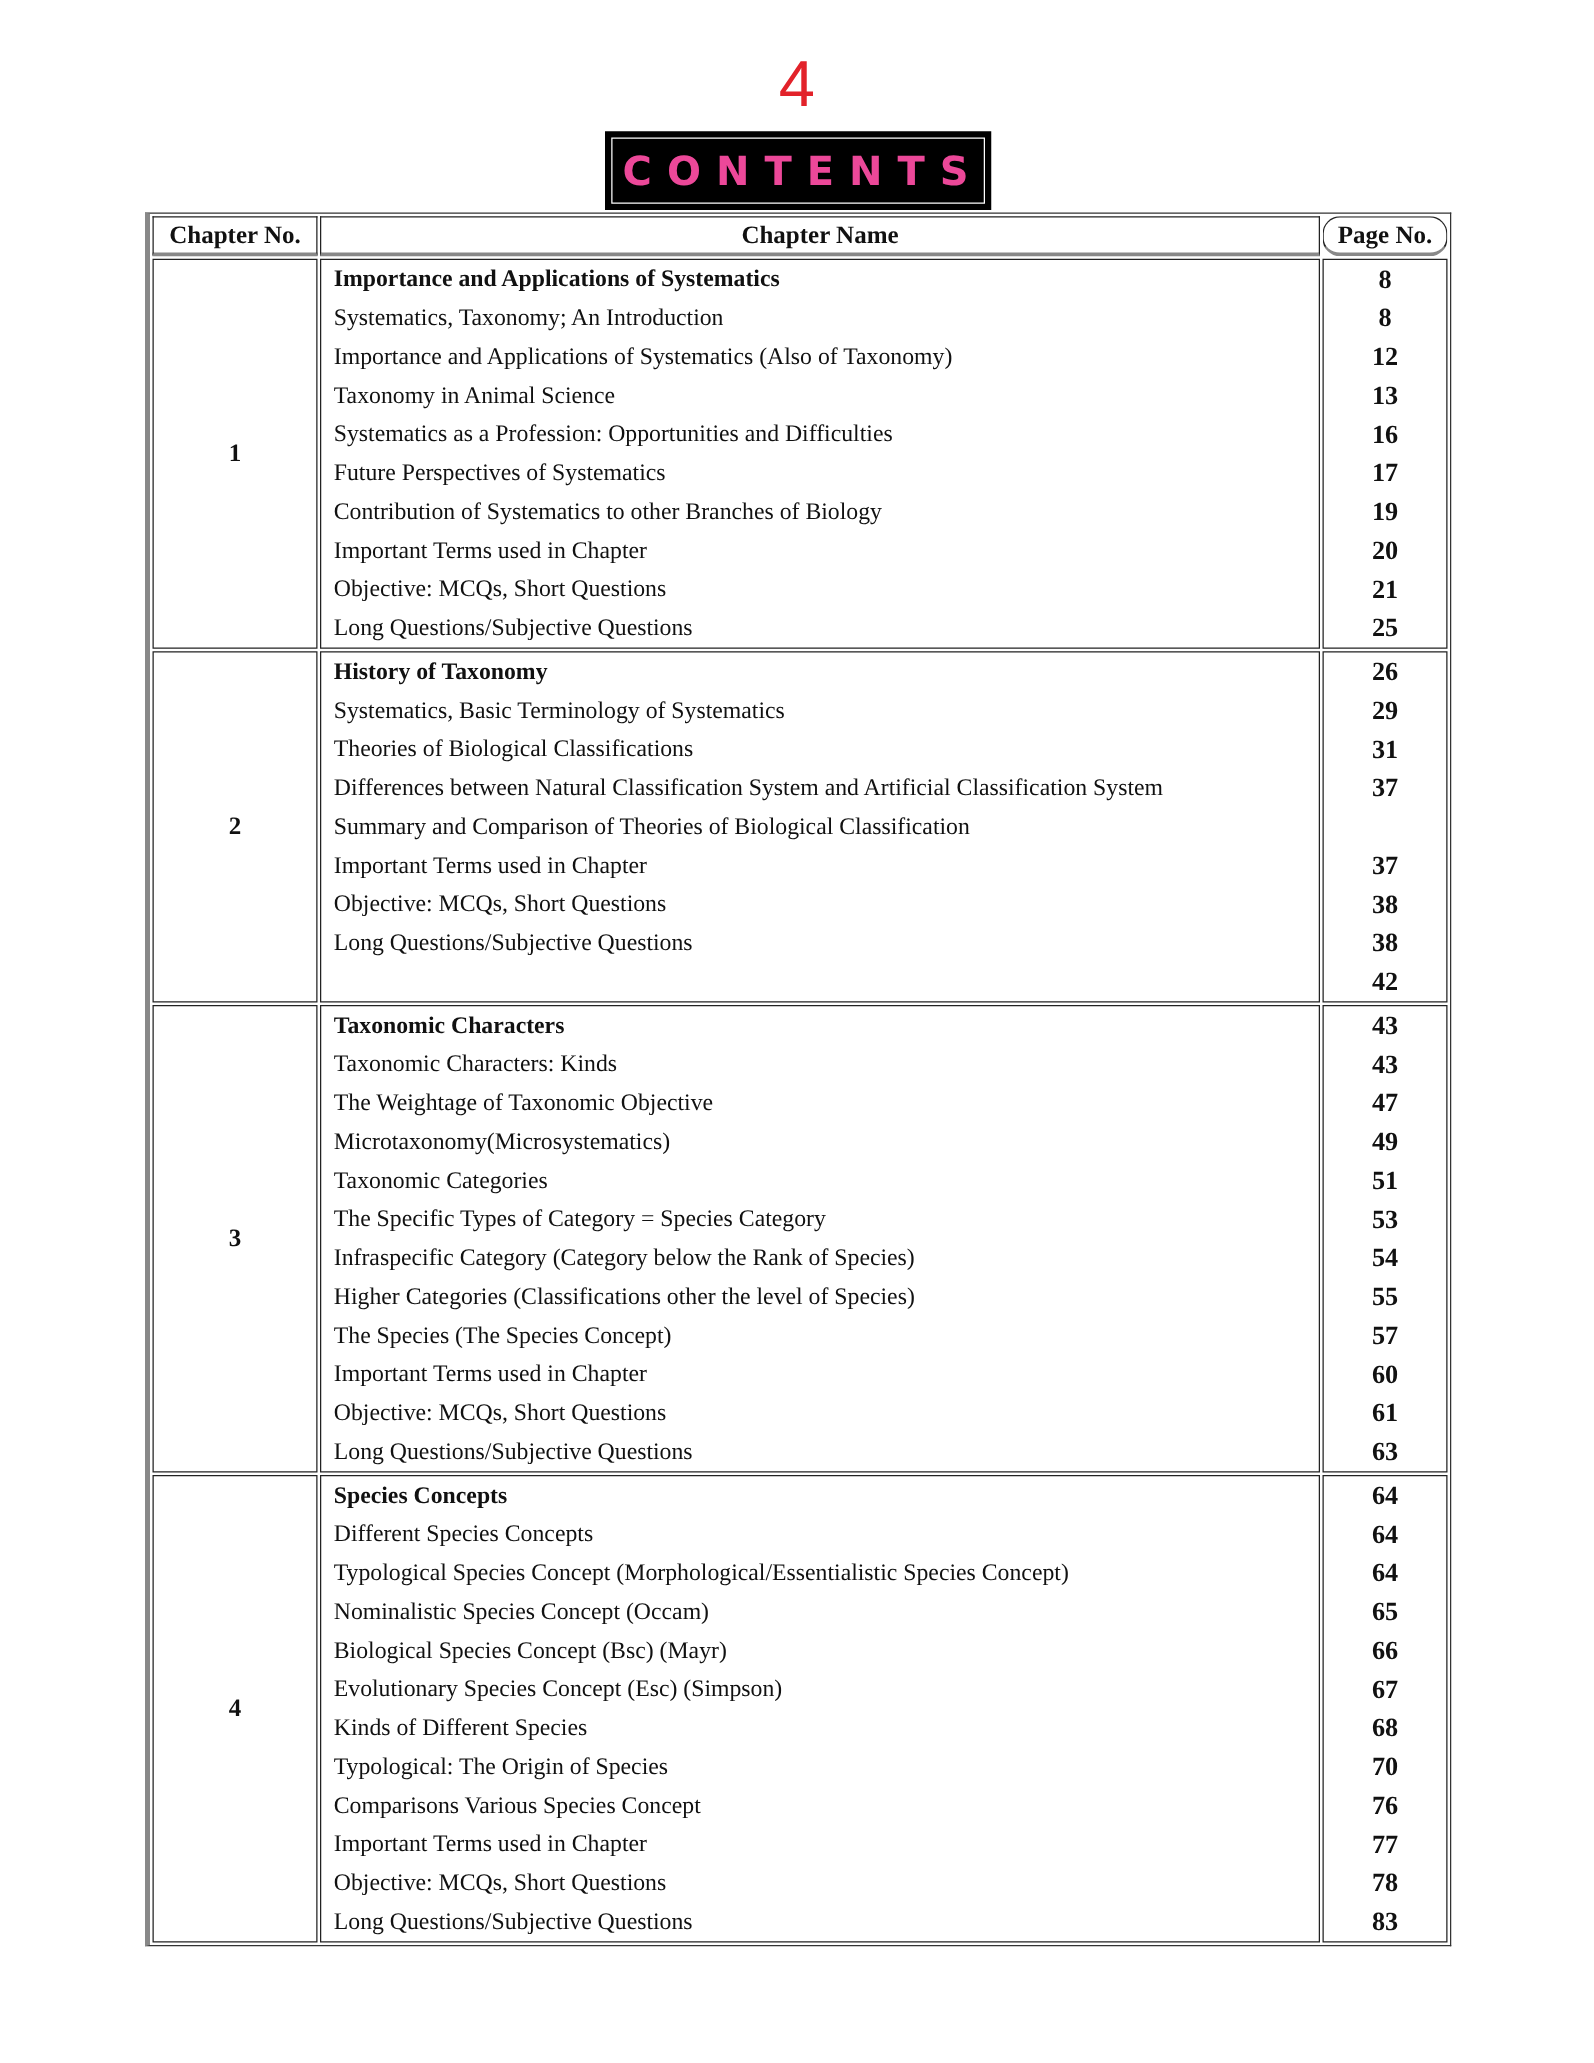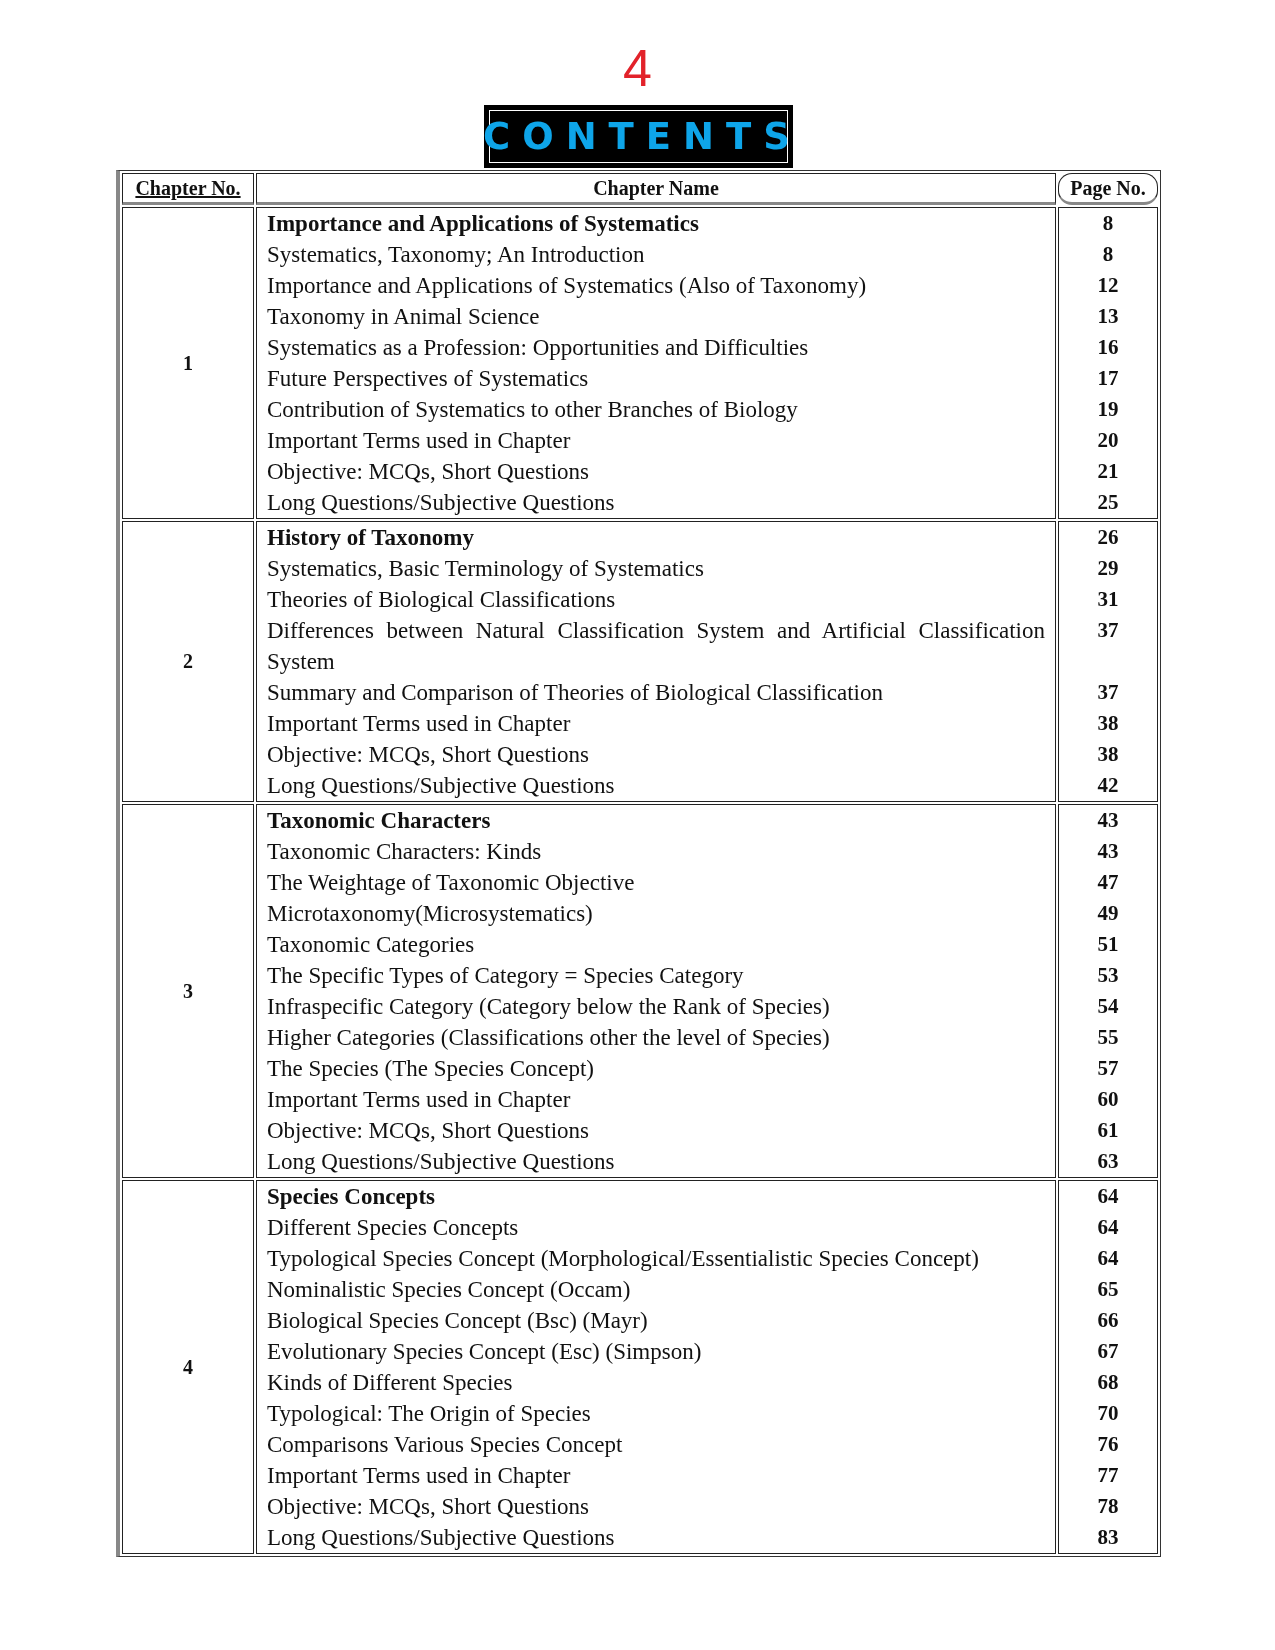--- a/index.html
+++ b/index.html
@@ -7,35 +7,35 @@
          font-family: "Liberation Serif", "DejaVu Serif", serif; color: #111; }
 
   .page-number { position: absolute; left: 0; width: 1275px; top: 38px; text-align: center;
                  font-family: "Liberation Sans", "DejaVu Sans", sans-serif; font-size: 52px;
                  color: #e2222a; line-height: 60px; }
 
   .title-box { position: absolute; left: 484px; top: 105px; width: 309px; height: 63px;
                background: #000; box-sizing: border-box; padding: 5px; }
   .title-inner { width: 100%; height: 100%; box-sizing: border-box; border: 1.5px solid #fff;
                  display: flex; align-items: center; justify-content: center;
-                 color: #0ea5e9; font-family: "DejaVu Sans", sans-serif; font-size: 37px;
+                 color: #ec4899; font-family: "DejaVu Sans", sans-serif; font-size: 32px;
                  letter-spacing: 12px; padding-left: 8px; font-weight: bold; }
 
   .toc { position: absolute; left: 116px; top: 170px; width: 1045px;
          border-collapse: separate; border-spacing: 2px; border: 1px solid #333;
          border-left: 4px solid #888; }
   .toc td, .toc th { border: 1px solid #222; padding: 0; }
   .toc th { font-weight: bold; font-size: 20px; height: 28px; text-align: center;
             border-bottom: 3px solid #888; }
-  .col-ch { width: 130px; text-decoration: underline; }
+  .col-ch { width: 130px; }
   .col-pg { width: 98px; border-radius: 14px; }
   .ch-no { text-align: center; vertical-align: middle; font-weight: bold; font-size: 20px; }
   .names { padding: 0 10px !important; vertical-align: top; }
   .pages { text-align: center; vertical-align: top; }
-  .line { font-size: 23px; line-height: 31px; height: 31px; white-space: nowrap; }
+  .line { font-size: 19px; line-height: 31px; height: 31px; white-space: nowrap; }
   .line.bold { font-weight: bold; }
   .line.wrap { white-space: normal; text-align: justify; text-align-last: left; height: auto; }
   .pg { font-weight: bold; font-size: 21px; line-height: 31px; height: 31px; }
   .pg.tall { height: 62px; }
 </style>
 </head>
 <body>
 
 <div class="page-number">4</div>
 

